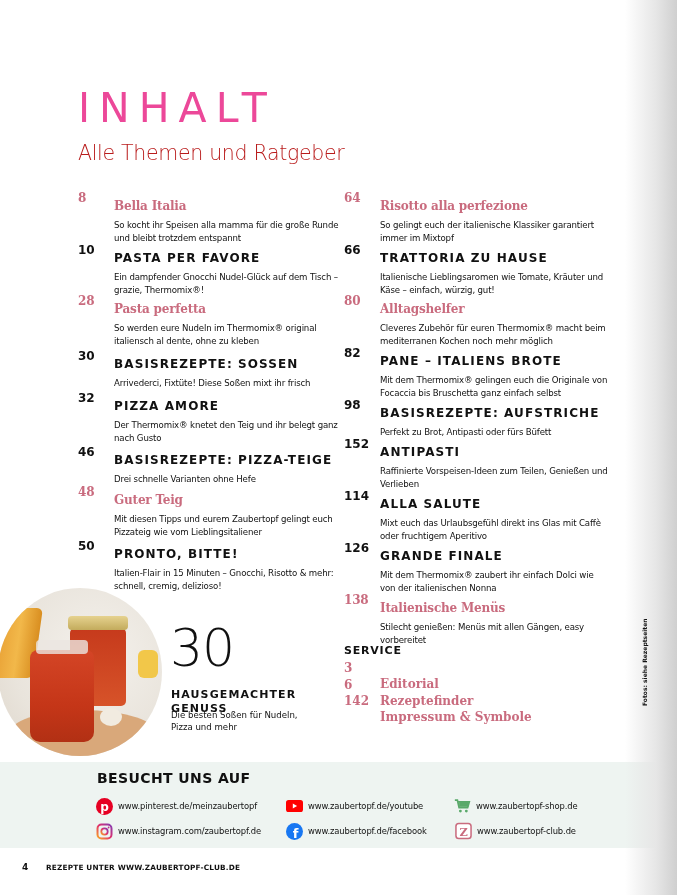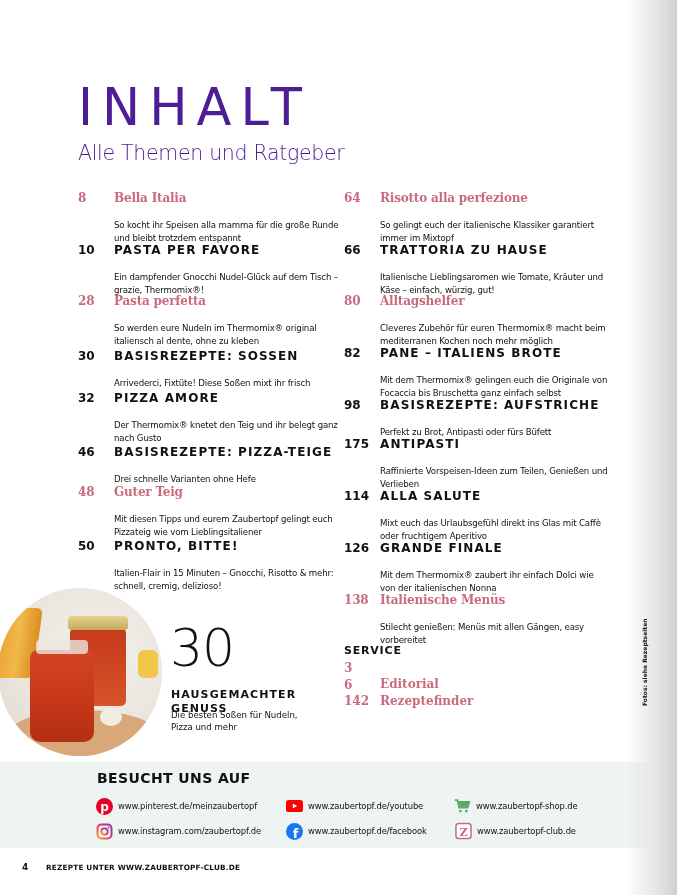--- a/index.html
+++ b/index.html
@@ -7,40 +7,40 @@
   body { position: relative; font-family: "DejaVu Sans", sans-serif; color: #111; }
 
   .gutter {
     position: absolute; top: 0; right: 0; width: 52px; height: 895px;
     background: linear-gradient(to right, rgba(255,255,255,0) 0%, #e6e6e6 60%, #cfcfcf 100%);
     z-index: 5; pointer-events: none;
   }
 
   .title {
     position: absolute; left: 78px; top: 86px;
-    font-family: "DejaVu Sans", sans-serif; font-size: 51px; font-weight: 400;
-    letter-spacing: 9px; color: #4c1d95; line-height: 44px;
+    font-family: "DejaVu Sans", sans-serif; font-size: 41px; font-weight: 400;
+    letter-spacing: 9px; color: #ec4899; line-height: 44px;
   }
   .subtitle {
     position: absolute; left: 78px; top: 140px;
     font-family: "DejaVu Sans", sans-serif; font-size: 20.5px; font-weight: 300;
-    color: #4c1d95; line-height: 26px; letter-spacing: -0.3px;
+    color: #b91c1c; line-height: 26px; letter-spacing: -0.3px;
   }
 
   .col { position: absolute; top: 190px; }
   .col-left { left: 78px; width: 250px; }
   .col-right { left: 344px; width: 262px; }
 
   .entry { position: absolute; left: 0; width: 100%; }
   .entry .num {
     position: absolute; left: 0; top: 0; width: 34px;
     font-size: 12px; font-weight: 700; line-height: 16px;
   }
   .entry .head {
-    position: absolute; left: 36px; top: 0; white-space: nowrap;
+    position: absolute; left: 36px; top: 8px; white-space: nowrap;
     font-size: 12px; font-weight: 700; letter-spacing: 1.1px; line-height: 16px;
   }
   .entry .desc {
     position: absolute; left: 36px; top: 17px; width: 230px;
     font-size: 8.6px; line-height: 12.6px; color: #111; letter-spacing: -0.15px; margin-top: 12px;
   }
   .entry.pink .num, .entry.pink .head {
     color: #c96b7e; font-family: "DejaVu Serif", serif; font-weight: 700;
     letter-spacing: -0.2px; font-size: 12px;
   }
@@ -210,21 +210,21 @@
     <span class="num">82</span>
     <span class="head">PANE – ITALIENS BROTE</span>
     <div class="desc">Mit dem Thermomix® gelingen euch die Originale von Focaccia bis Bruschetta ganz einfach selbst</div>
   </div>
   <div class="entry" style="top:207px">
     <span class="num">98</span>
     <span class="head">BASISREZEPTE: AUFSTRICHE</span>
     <div class="desc">Perfekt zu Brot, Antipasti oder fürs Büfett</div>
   </div>
   <div class="entry" style="top:246px">
-    <span class="num">175</span>
+    <span class="num">152</span>
     <span class="head">ANTIPASTI</span>
     <div class="desc">Raffinierte Vorspeisen-Ideen zum Teilen, Genießen und Verlieben</div>
   </div>
   <div class="entry" style="top:298px">
     <span class="num">114</span>
     <span class="head">ALLA SALUTE</span>
     <div class="desc">Mixt euch das Urlaubsgefühl direkt ins Glas mit Caffè oder fruchtigem Aperitivo</div>
   </div>
   <div class="entry" style="top:350px">
     <span class="num">126</span>
@@ -256,20 +256,21 @@
 <div class="service-item" style="top:660px">
   <span class="snum">3</span>
   <span class="slabel">Editorial</span>
 </div>
 <div class="service-item" style="top:677px">
   <span class="snum">6</span>
   <span class="slabel">Rezeptefinder</span>
 </div>
 <div class="service-item" style="top:693px">
   <span class="snum">142</span>
+  <span class="slabel">Impressum &amp; Symbole</span>
 </div>
 
 <div class="credit">Fotos: siehe Rezeptseiten</div>
 
 <div class="social-band"></div>
 <div class="social-title">BESUCHT UNS AUF</div>
 
 <a class="social-link" style="left:96px; top:797px">
   <span class="ico">
     <svg width="17" height="17" viewBox="0 0 17 17">

